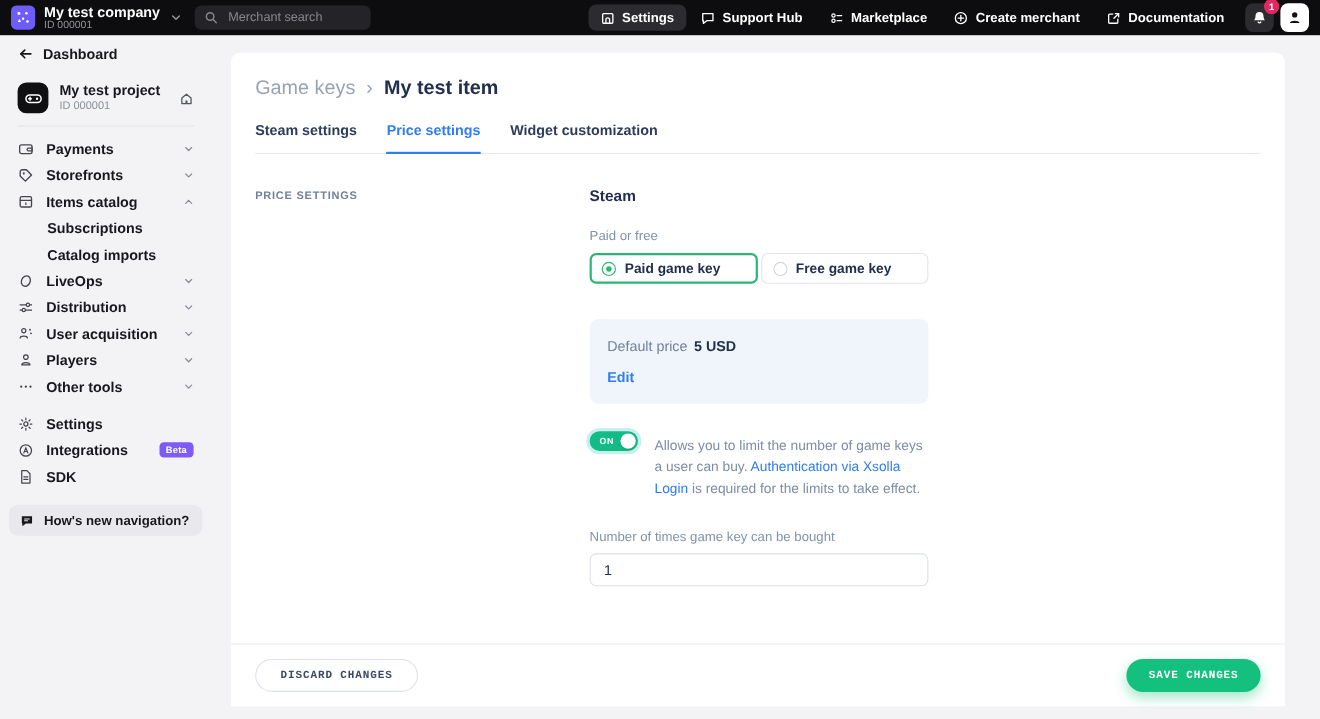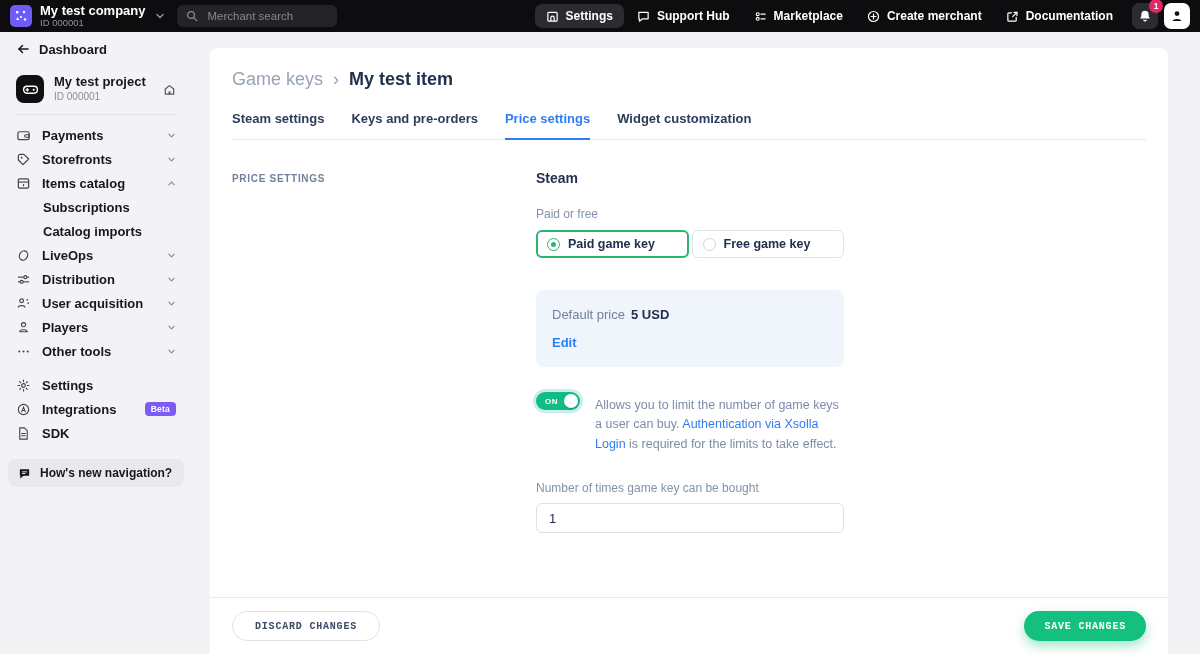--- a/index.html
+++ b/index.html
@@ -57,21 +57,21 @@
     font-size:13px; font-weight:bold; color:#17171c; border-radius:7px; cursor:pointer; }
   .sb-sub.active { background:#e8e8ec; }
   .sb-group-gap { height:10px; }
   .beta-badge { margin-left:auto; background:#7d5cf5; color:#fff; font-size:8.5px;
     font-weight:bold; padding:2px 6px; border-radius:4px; letter-spacing:.2px; }
   .sb-footerbtn { margin-top:14px; height:28px; background:#e9e9ed; border-radius:8px;
     display:flex; align-items:center; gap:9px; padding:0 10px; font-size:12px;
     font-weight:bold; color:#17171c; cursor:pointer; }
 
   
-  .card { position:absolute; left:210px; top:48px; width:958px; bottom:0;
+  .card { position:absolute; left:210px; top:48px; width:958px; bottom:12px;
     background:#fff; border-radius:8px 8px 0 0; }
   .card-inner { padding:0 22px; }
   .breadcrumb { display:flex; align-items:center; gap:10px; padding-top:21px; font-size:18px; }
   .bc-parent { color:#98a2b6; cursor:pointer; }
   .bc-sep { color:#98a2b6; }
   .bc-current { color:#22304e; font-weight:bold; }
   .tabs { display:flex; gap:27px; margin-top:21px; border-bottom:1px solid #e7eaf0; }
   .tab { font-size:13px; font-weight:bold; color:#2c3c5c; padding-bottom:12px; cursor:pointer; }
   .tab.active { color:#2e7df6; border-bottom:2px solid #2e7df6; margin-bottom:-1px; }
 
@@ -442,21 +442,20 @@
 <div class="card">
   <div class="card-inner">
     <div class="breadcrumb">
       <span class="bc-parent">Game keys</span>
       <span class="bc-sep">›</span>
       <span class="bc-current">My test item</span>
     </div>
 
     <div class="tabs">
       <div class="tab">Steam settings</div>
-      <div class="tab">Keys and pre-orders</div>
       <div class="tab active">Price settings</div>
       <div class="tab">Widget customization</div>
     </div>
 
     <div class="form">
       <div class="form-left">
         <div class="section-label">PRICE SETTINGS</div>
       </div>
       <div class="form-right">
         <div class="steam-title">Steam</div>

